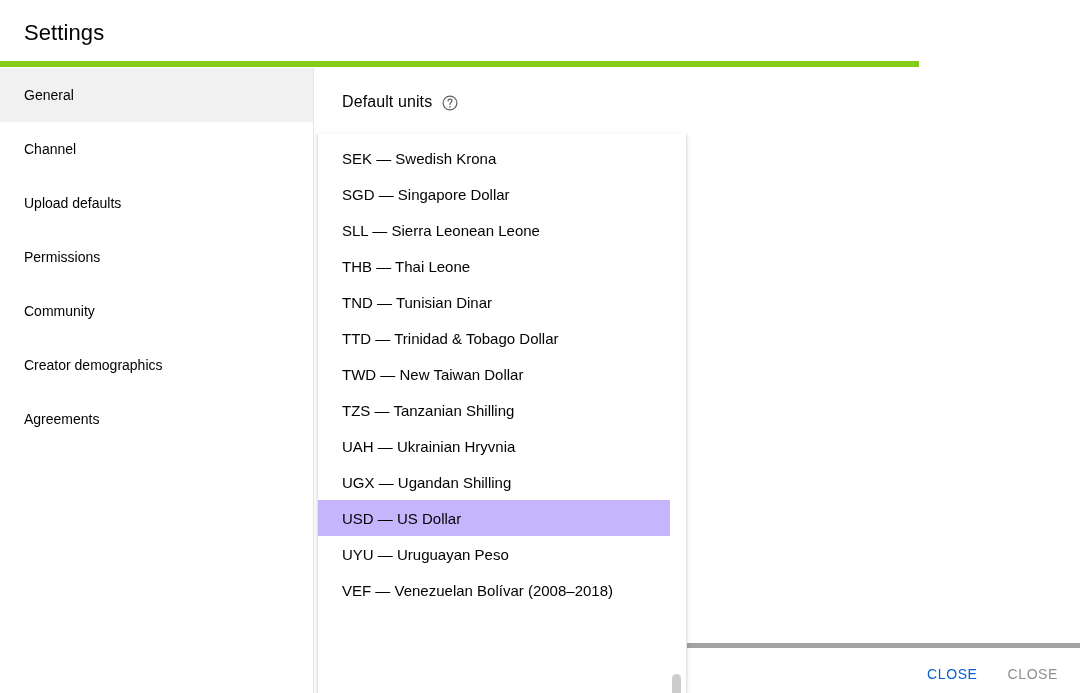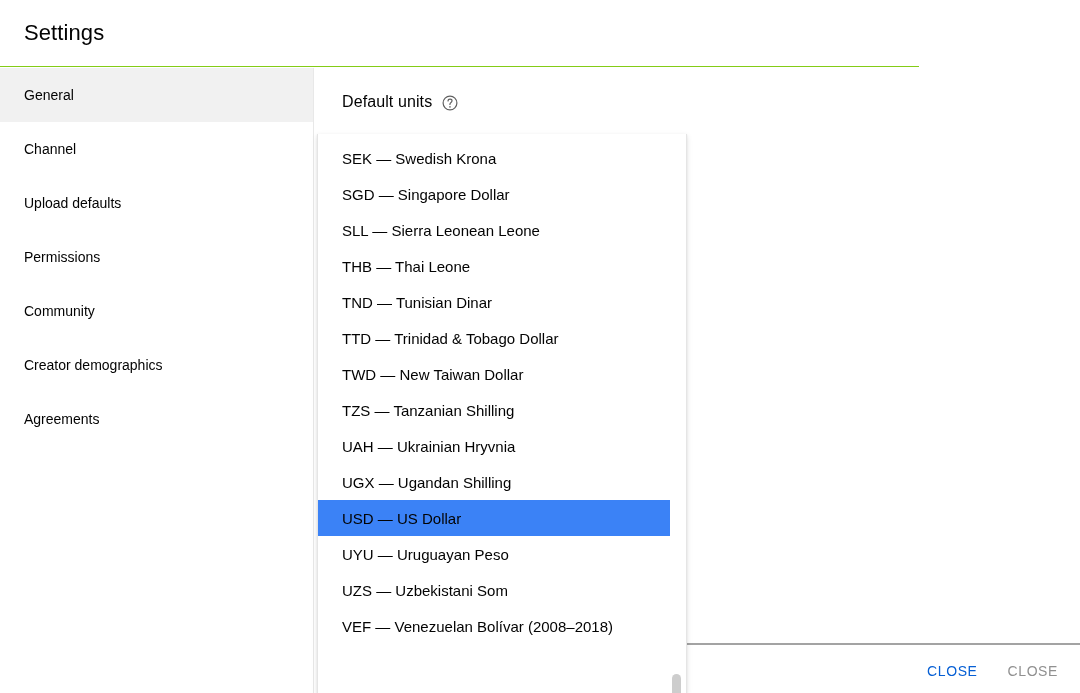--- a/index.html
+++ b/index.html
@@ -20,21 +20,21 @@
     background: #ffffff;
   }
 
   
   .dialog-header {
     position: absolute;
     left: 0; top: 0;
     width: 919px;
     height: 67px;
     background: #ffffff;
-    border-bottom: 1px solid #84cc16;
+    border-bottom: 6px solid #84cc16;
     box-sizing: border-box;
   }
   .dialog-title {
     position: absolute;
     left: 24px;
     top: 19px;
     font-size: 22px;
     line-height: 28px;
     color: #030303;
     font-weight: 400;
@@ -139,21 +139,21 @@
     padding-left: 24px;
     font-size: 15px;
     line-height: 21px;
     color: #030303;
     cursor: pointer;
     box-sizing: border-box;
     white-space: nowrap;
     background: transparent;
   }
   .dropdown-item.selected {
-    background: #3b82f6;
+    background: #c4b5fd;
     width: 352px;
   }
 
   
   .dd-scroll-track {
     position: absolute;
     right: 4px;
     top: 0;
     width: 10px;
     height: 559px;
@@ -171,21 +171,21 @@
     z-index: 33;
   }
 
   
   .footer {
     position: absolute;
     left: 687px;
     top: 643px;
     width: 393px;
     height: 50px;
-    border-top: 2px solid #a3a3a3;
+    border-top: 5px solid #a3a3a3;
     box-sizing: border-box;
     background: #ffffff;
     z-index: 10;
   }
   .footer-buttons {
     position: absolute;
     right: 20px;
     top: 14px;
     display: flex;
     align-items: center;
@@ -259,21 +259,20 @@
         <div class="dropdown-item">SLL — Sierra Leonean Leone</div>
         <div class="dropdown-item">THB — Thai Leone</div>
         <div class="dropdown-item">TND — Tunisian Dinar</div>
         <div class="dropdown-item">TTD — Trinidad &amp; Tobago Dollar</div>
         <div class="dropdown-item">TWD — New Taiwan Dollar</div>
         <div class="dropdown-item">TZS — Tanzanian Shilling</div>
         <div class="dropdown-item">UAH — Ukrainian Hryvnia</div>
         <div class="dropdown-item">UGX — Ugandan Shilling</div>
         <div class="dropdown-item selected">USD — US Dollar</div>
         <div class="dropdown-item">UYU — Uruguayan Peso</div>
-        <div class="dropdown-item">UZS — Uzbekistani Som</div>
         <div class="dropdown-item">VEF — Venezuelan Bolívar (2008–2018)</div>
       </div>
     <div class="dd-scroll-track"></div>
     <div class="dd-scroll-thumb"></div>
   </div>
 
   <div class="footer">
     <div class="footer-buttons">
       <button class="btn btn-close">CLOSE</button>
       <button class="btn btn-save">CLOSE</button>

